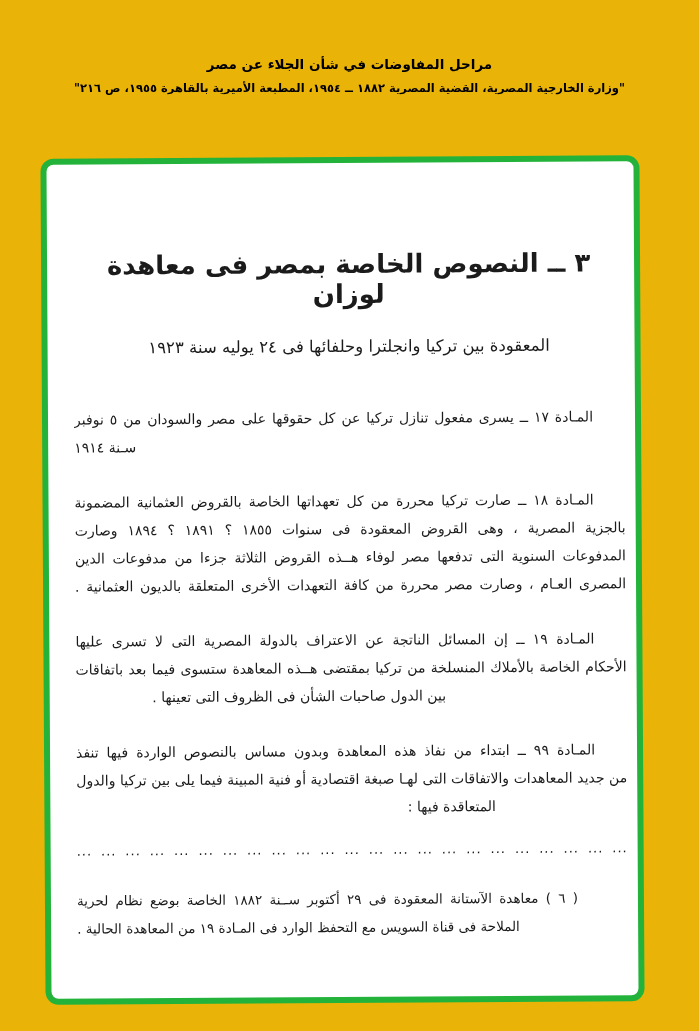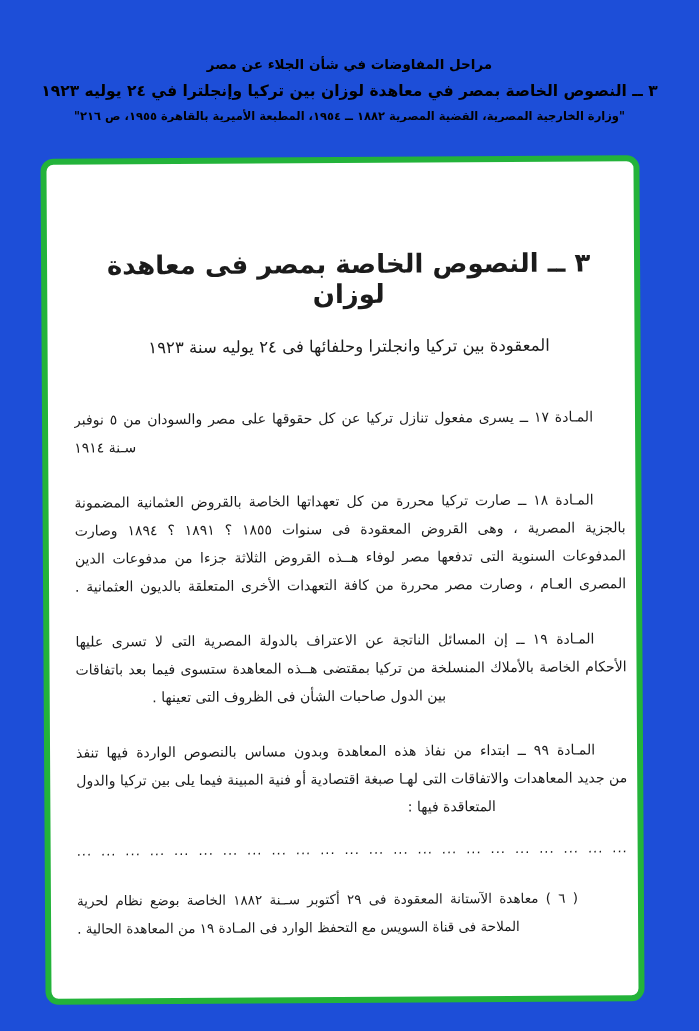--- a/index.html
+++ b/index.html
@@ -9,21 +9,21 @@
     width: 699px;
     height: 1031px;
     overflow: hidden;
     font-family: "DejaVu Sans", sans-serif;
     color: #1c1c1c;
   }
   .page {
     position: relative;
     width: 699px;
     height: 1031px;
-    background: #1d4ed8;
+    background: #eab308;
   }
   
   .page-header {
     position: absolute;
     top: 56px;
     left: 0;
     width: 100%;
     text-align: center;
     direction: rtl;
     color: #000000;
@@ -122,21 +122,20 @@
     line-height: 28px;
   }
 </style>
 </head>
 <body>
 
 <div class="page">
 
   <div class="page-header">
     <div class="hdr1">مراحل المفاوضات في شأن الجلاء عن مصر</div>
-    <div class="hdr2">٣ ــ النصوص الخاصة بمصر في معاهدة لوزان بين تركيا وإنجلترا في ٢٤ يوليه ١٩٢٣</div>
     <div class="hdr3">"وزارة الخارجية المصرية، القضية المصرية ١٨٨٢ ــ ١٩٥٤، المطبعة الأميرية بالقاهرة ١٩٥٥، ص ٢١٦"</div>
   </div>
 
   <div class="greenbox">
     <div class="doc">
 
       <div class="title1">٣ ــ النصوص الخاصة بمصر فى معاهدة لوزان</div>
       <div class="title2">المعقودة بين تركيا وانجلترا وحلفائها فى ٢٤ يوليه سنة ١٩٢٣</div>
 
       <div class="article first-article">

